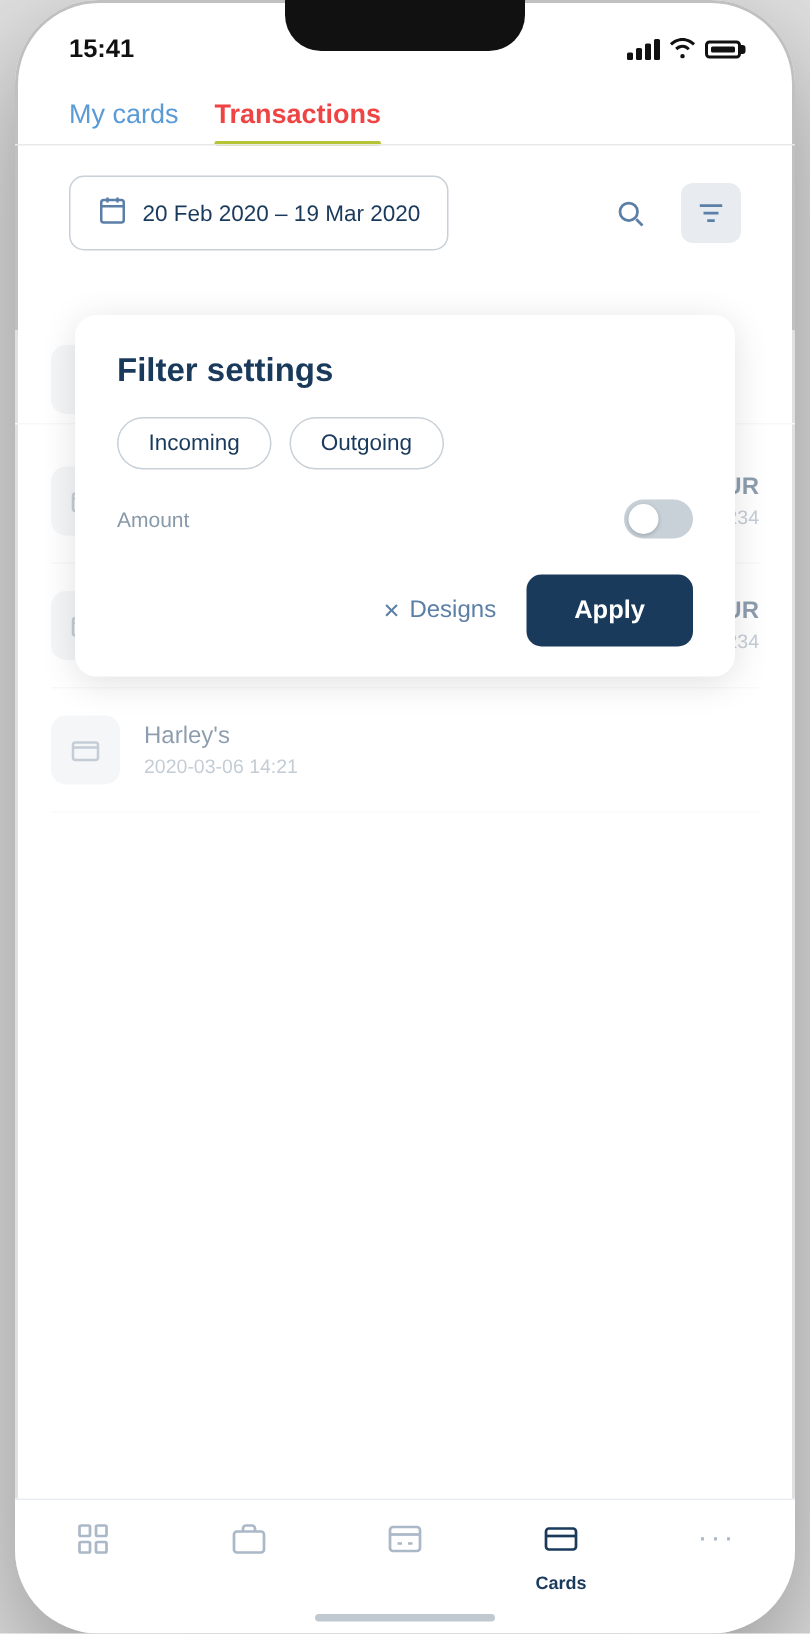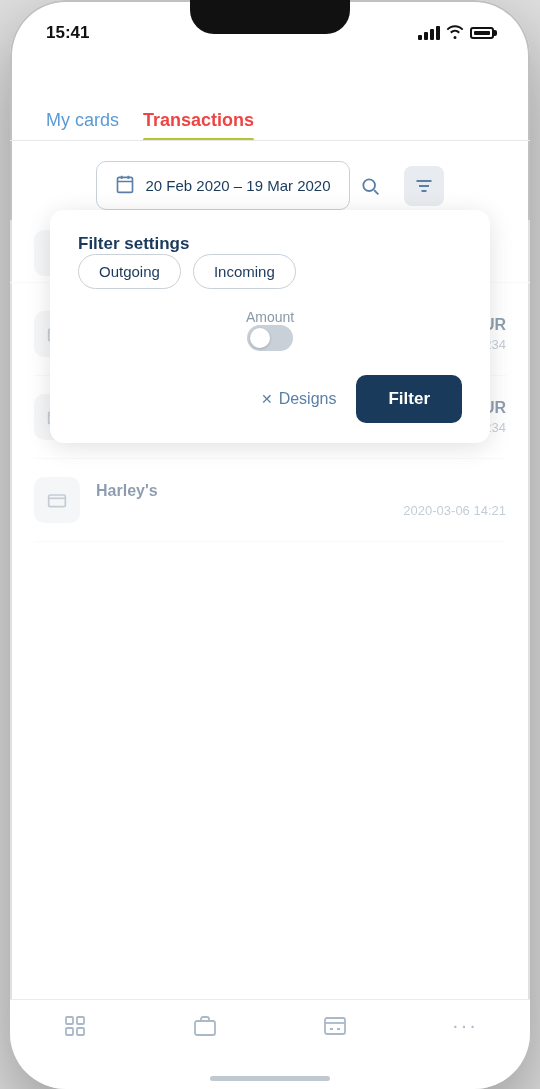--- a/index.html
+++ b/index.html
@@ -65,21 +65,20 @@
       position: relative;
     }
 
     .nav-tab {
       font-size: 18px;
       font-weight: 500;
       color: #aaa;
       padding-bottom: 10px;
       cursor: pointer;
       position: relative;
-      margin-top: 44px;
     }
 
     .nav-tab.active {
       color: #ef4444;
       font-weight: 700;
     }
 
     .nav-tab.active::after {
       content: '';
       position: absolute;
@@ -102,21 +101,21 @@
       left: 0;
       right: 0;
       height: 1px;
       background: #e8e8e8;
     }
 
     
     .date-bar {
       display: flex;
       align-items: center;
-      justify-content: center;
+      justify-content: space-between;
       padding: 20px 36px 16px 36px;
     }
 
     .date-input {
       display: flex;
       align-items: center;
       gap: 10px;
       border: 1.5px solid #c8d0d8;
       border-radius: 10px;
       padding: 12px 18px;
@@ -151,23 +150,24 @@
       margin: 0 20px;
       background: #fff;
       border-radius: 14px;
       box-shadow: 0 4px 24px rgba(0,0,0,0.12);
       padding: 24px 28px 20px 28px;
       position: relative;
       z-index: 5;
     }
 
     .filter-title {
-      font-size: 17px;
+      font-size: 22px;
       font-weight: 700;
       color: #1a3a5c;
+      margin-bottom: 18px;
     }
 
     .filter-section-label {
       font-size: 13px;
       color: #8899aa;
       margin-bottom: 12px;
     }
 
     .filter-chips {
       display: flex;
@@ -183,21 +183,20 @@
       color: #1a3a5c;
       cursor: pointer;
       background: #fff;
     }
 
     .filter-amount-row {
       display: flex;
       align-items: center;
       justify-content: space-between;
       margin-bottom: 24px;
-      flex-direction: column;
     }
 
     .filter-amount-label {
       font-size: 14px;
       color: #8899aa;
     }
 
     
     .toggle {
       width: 46px;
@@ -273,29 +272,28 @@
       color: #8899aa;
       font-size: 18px;
     }
 
     .transaction-info {
       flex: 1;
     }
 
     .transaction-name {
       font-size: 16px;
-      font-weight: 700;
+      font-weight: 400;
       color: #1a3a5c;
     }
 
     .transaction-date {
       font-size: 13px;
       color: #8899aa;
       margin-top: 3px;
-      text-align: right;
     }
 
     .transaction-amount-block {
       text-align: right;
     }
 
     .transaction-amount {
       font-size: 16px;
       font-weight: 600;
       color: #1a3a5c;
@@ -500,35 +498,35 @@
   </div>
 
   <div class="overlay-bg"></div>
 
   <div class="filter-wrapper">
     <div class="filter-panel">
       <div class="filter-title">Filter settings</div>
 
 
       <div class="filter-chips">
+        <div class="chip">Incoming</div>
         <div class="chip">Outgoing</div>
-        <div class="chip">Incoming</div>
       </div>
 
       <div class="filter-amount-row">
         <span class="filter-amount-label">Amount</span>
         <div class="toggle"></div>
       </div>
 
       <div class="filter-actions">
         <div class="cancel-btn">
           <span style="font-size:14px; color:#5b7fa6;">✕</span>
           <span>Designs</span>
         </div>
-        <button class="apply-btn">Filter</button>
+        <button class="apply-btn">Apply</button>
       </div>
     </div>
   </div>
 
   <div style="position:absolute; top:220px; left:0; right:0; bottom:90px; overflow:hidden; z-index:2;">
 
     <div class="partial-transaction">
       <div style="width:46px;height:46px;background:#e8ecf0;border-radius:10px;margin-right:16px;flex-shrink:0;"></div>
       <div>
         <div class="partial-date" style="margin-left:0; font-size:13px; color:#8899aa;">2020-03-16 14:21</div>
@@ -608,18 +606,27 @@
     <div class="bottom-nav-item">
       <span class="bottom-nav-icon">
         <svg width="24" height="24" viewBox="0 0 24 24" fill="none" stroke="#aab8c8" stroke-width="1.8">
           <rect x="2" y="4" width="20" height="16" rx="2"></rect>
           <path d="M2 9h20"></path>
           <path d="M7 15h3M14 15h3"></path>
         </svg>
       </span>
     </div>
     <div class="bottom-nav-item">
+      <span class="bottom-nav-icon active">
+        <svg width="24" height="24" viewBox="0 0 24 24" fill="none" stroke="#1a3a5c" stroke-width="1.8">
+          <rect x="2" y="5" width="20" height="14" rx="2"></rect>
+          <line x1="2" y1="10" x2="22" y2="10"></line>
+        </svg>
+      </span>
+      <span class="bottom-nav-label active">Cards</span>
+    </div>
+    <div class="bottom-nav-item">
       <span class="bottom-nav-icon" style="font-size:20px; color:#aab8c8; letter-spacing:2px;">···</span>
     </div>
   </div>
 
   <div class="bottom-indicator"></div>
 </div>
 
 </body></html>

